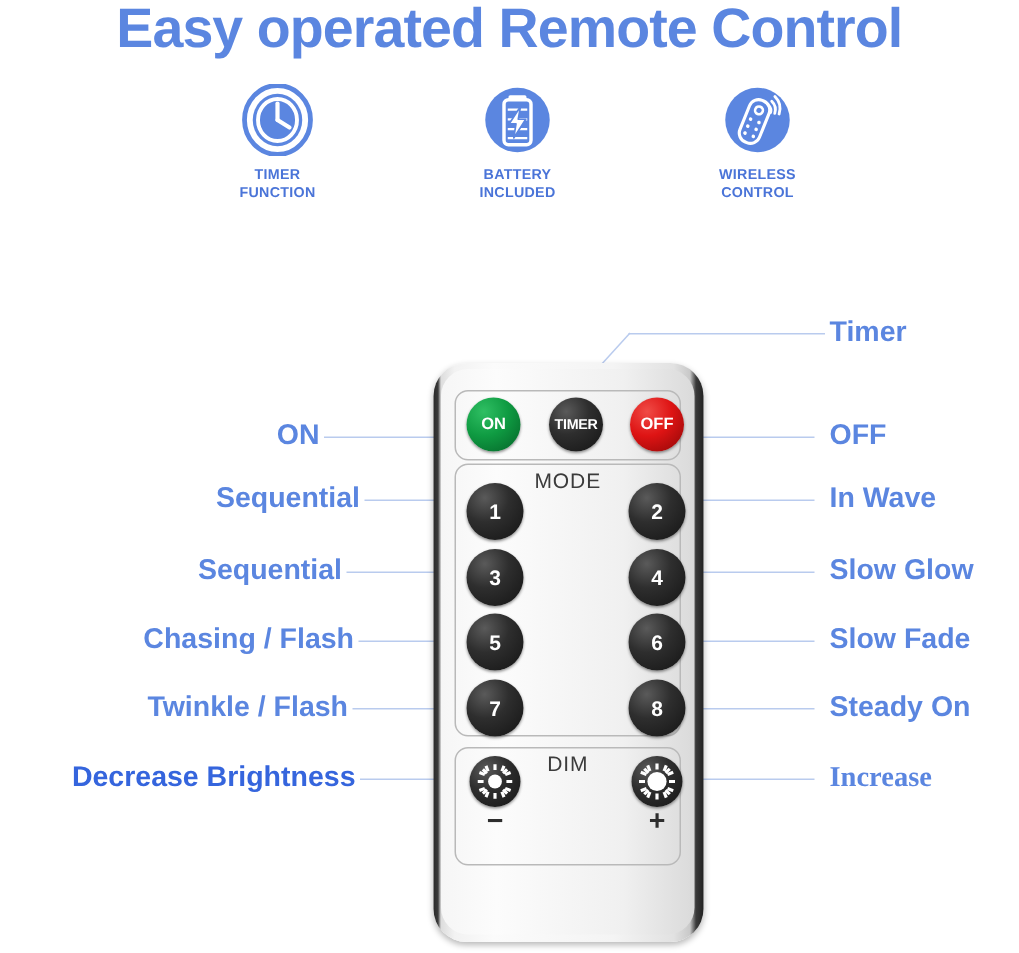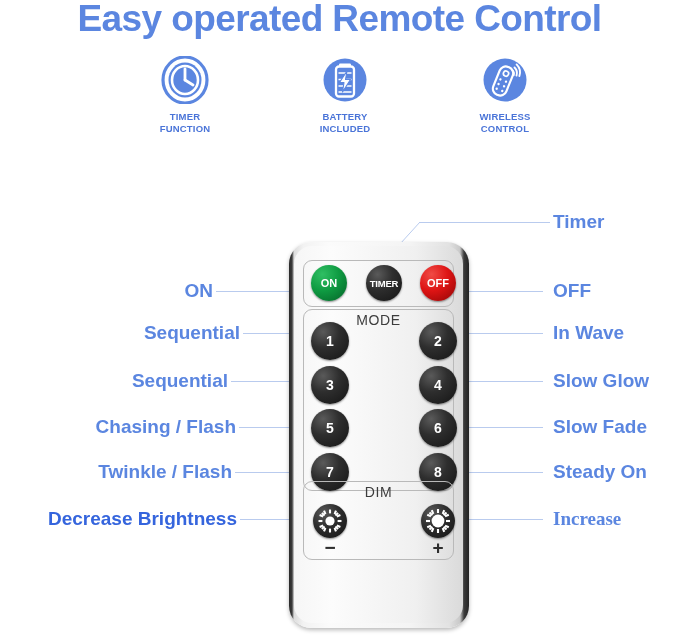--- a/index.html
+++ b/index.html
@@ -92,21 +92,21 @@
   }
 
   .panel {
     position: absolute;
     border: 1px solid #b9b9b9;
     border-radius: 9px;
     background: transparent;
   }
   .panel-top    { left: 9px;  top: 14px;  right: 9px; height: 45px; }
   .panel-mode   { left: 9px;  top: 63px;  right: 9px; height: 180px; }
-  .panel-dim    { left: 9px;  top: 235px; right: 9px; height: 77px; }
+  .panel-dim    { left: 9px;  top: 252px; right: 9px; height: 77px; }
 
   .panel-caption {
     position: absolute;
     top: 2px;
     left: 0;
     width: 100%;
     text-align: center;
     font-size: 14px;
     color: #3c3c3c;
     letter-spacing: 0.6px;

